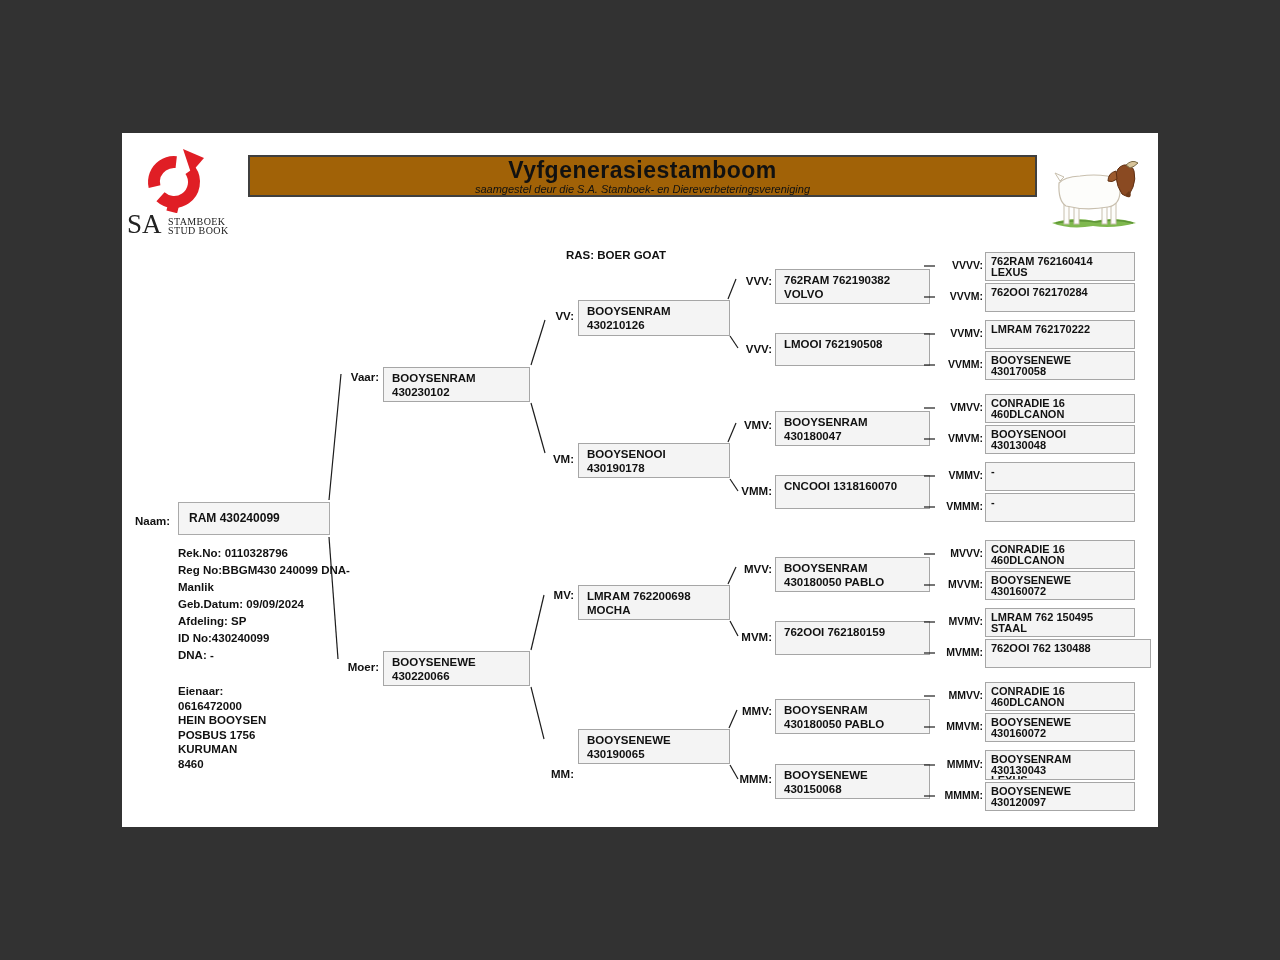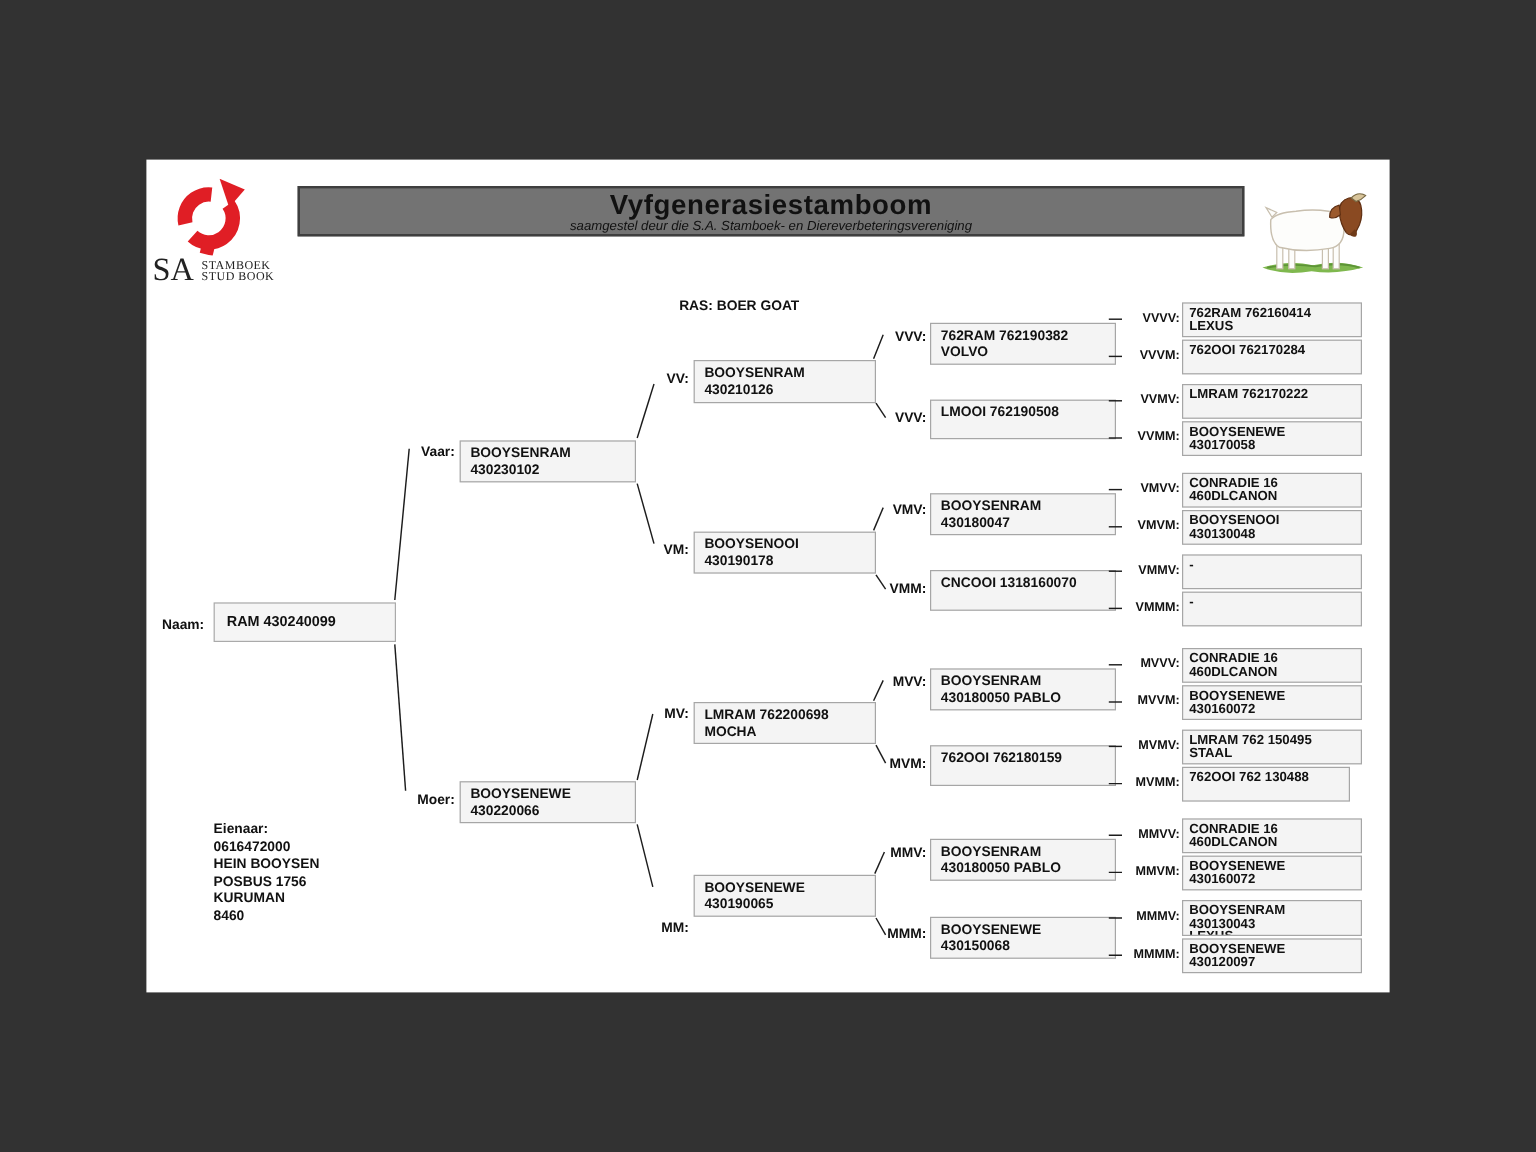--- a/index.html
+++ b/index.html
@@ -7,21 +7,21 @@
     width:1280px;height:960px;background:#323232;
     font-family:"Liberation Sans", sans-serif;position:relative;overflow:hidden;
   }
   .page{
     position:absolute;left:122px;top:133px;width:1036px;height:694px;
     background:#ffffff;color:#111;
   }
   
   .titlebar{
     position:absolute;left:126px;top:22px;width:789px;height:42px;
-    background:#737373;border:2px solid #3f3f3f;box-sizing:border-box;text-align:center;
+    background:#a16207;border:2px solid #3f3f3f;box-sizing:border-box;text-align:center;
   }
   .titlebar .t{font-size:23px;font-weight:bold;line-height:26px;letter-spacing:.5px;}
   .titlebar .s{font-size:11px;font-style:italic;line-height:12px;}
   .logo{position:absolute;left:5px;top:16px;width:130px;height:82px;}
   .logo .mark{position:absolute;left:14px;top:0;}
   .logo .sa{position:absolute;left:0px;top:62px;font-family:"Liberation Serif",serif;font-size:27px;line-height:27px;color:#222;}
   .logo .sub{position:absolute;left:41px;top:68px;font-family:"Liberation Serif",serif;font-size:10px;line-height:9px;color:#222;letter-spacing:.4px;}
   .breed{position:absolute;left:394px;top:116px;width:200px;text-align:center;font-size:11.5px;font-weight:bold;}
   
   .node{
@@ -84,20 +84,29 @@
     <path d="M80 4 Q86 -2 92 2 Q88 6 84 7 Z" fill="#d8c49a" stroke="#7a6a45" stroke-width="1"></path>
 
     <path d="M83 30 Q86 33 84 36 Q80 37 79 34 Z" fill="#6f3a18"></path>
   </svg>
 
   <div class="breed">RAS: BOER GOAT</div>
 
   <div class="naam-label">Naam:</div>
   <div class="naam-box">RAM 430240099</div>
 
+  <div class="details">
+    <div>Rek.No: 0110328796</div>
+    <div>Reg No:BBGM430 240099 DNA-</div>
+    <div>Manlik</div>
+    <div>Geb.Datum: 09/09/2024</div>
+    <div>Afdeling: SP</div>
+    <div>ID No:430240099</div>
+    <div>DNA: -</div>
+  </div>
 
   <div class="owner">
     <div>Eienaar:</div>
     <div>0616472000</div>
     <div>HEIN BOOYSEN</div>
     <div>POSBUS 1756</div>
     <div>KURUMAN</div>
     <div>8460</div>
   </div>
 
@@ -209,21 +218,21 @@
   </div>
   <div class="nlabel ra g4l" style="left:814px;top:445px;width:47px;">MVVM:</div>
   <div class="node g4" style="left:863px;top:438px;width:150px;height:29px;">
     <div>BOOYSENEWE 430160072</div>
   </div>
   <div class="nlabel ra g4l" style="left:814px;top:482px;width:47px;">MVMV:</div>
   <div class="node g4" style="left:863px;top:475px;width:150px;height:29px;">
     <div>LMRAM 762 150495 STAAL</div>
   </div>
   <div class="nlabel ra g4l" style="left:814px;top:513px;width:47px;">MVMM:</div>
-  <div class="node g4" style="left:863px;top:506px;width:140px;height:29px;">
+  <div class="node g4" style="left:863px;top:506px;width:166px;height:29px;">
     <div>762OOI 762 130488</div>
   </div>
   <div class="nlabel ra g4l" style="left:814px;top:556px;width:47px;">MMVV:</div>
   <div class="node g4" style="left:863px;top:549px;width:150px;height:29px;">
     <div>CONRADIE 16 460DLCANON</div>
   </div>
   <div class="nlabel ra g4l" style="left:814px;top:587px;width:47px;">MMVM:</div>
   <div class="node g4" style="left:863px;top:580px;width:150px;height:29px;">
     <div>BOOYSENEWE 430160072</div>
   </div>

